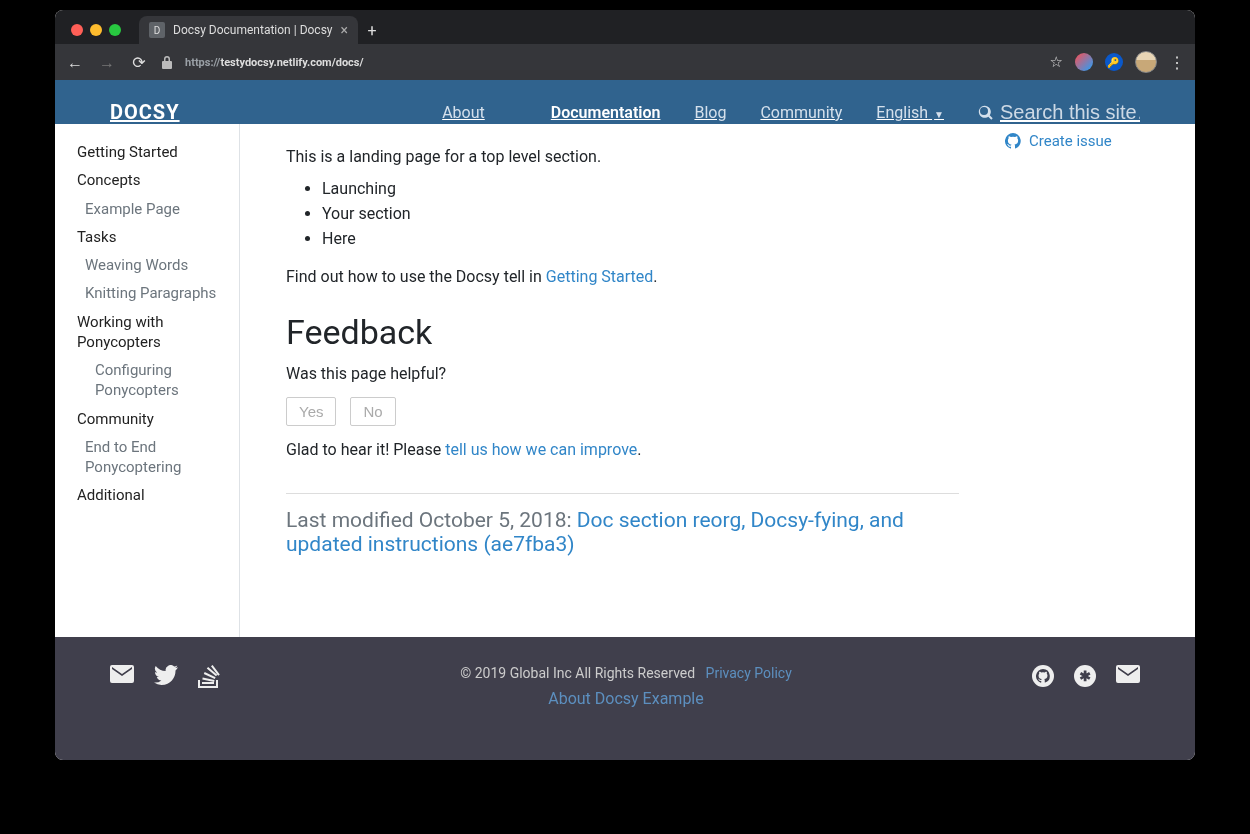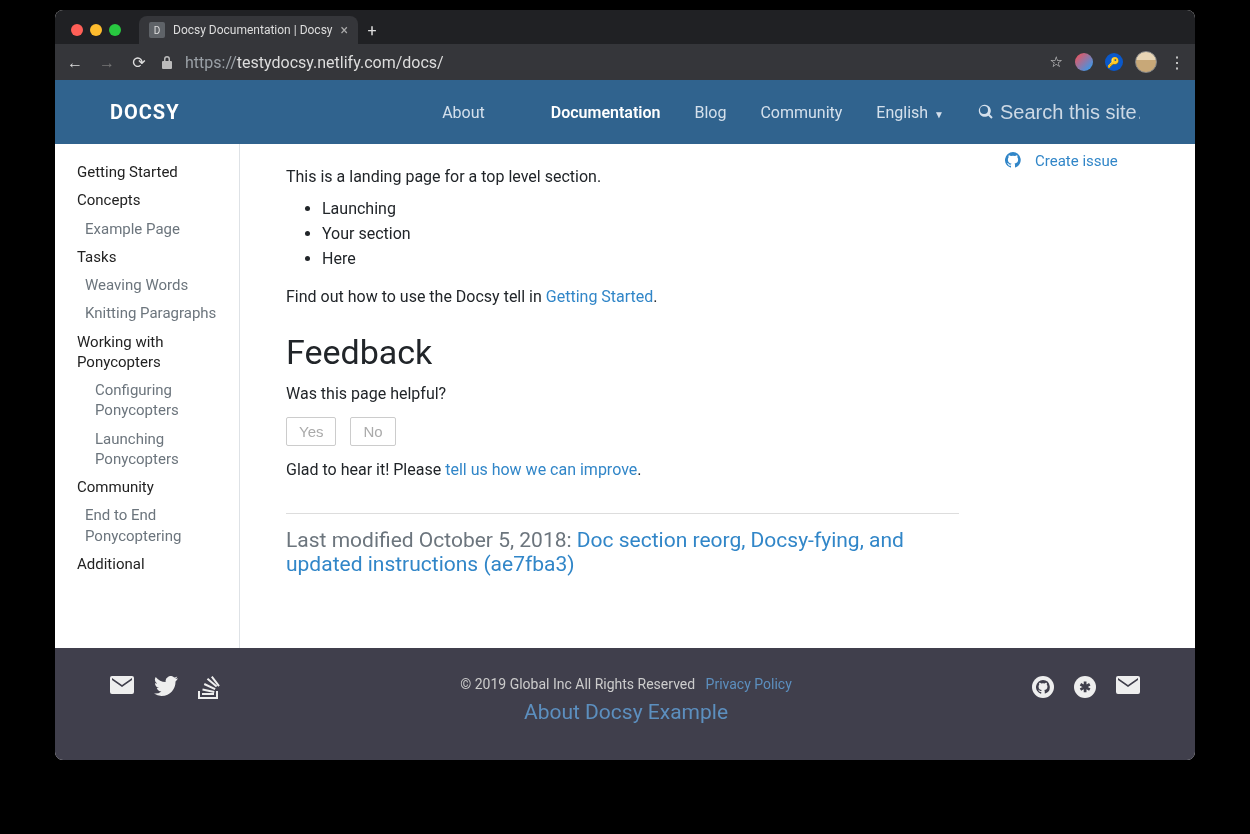--- a/index.html
+++ b/index.html
@@ -15,30 +15,30 @@
   .dot { width: 12px; height: 12px; border-radius: 50%; }
   .dot.r { background: #ff5f57; } .dot.y { background: #febc2e; } .dot.g { background: #28c840; }
   .tab { background: #35363a; color: #ddd; height: 28px; border-radius: 8px 8px 0 0; display: flex; align-items: center; padding: 0 10px; font-size: 12px; gap: 8px; margin-left: 10px; min-width: 200px; }
   .tab .favicon { width: 16px; height: 16px; background: #5f6368; color:#ddd; display:flex; align-items:center; justify-content:center; font-size:10px; border-radius:2px;}
   .tab .close { color:#aaa; font-size:14px; margin-left:auto;}
   .newtab { color:#ddd; width:28px; height:28px; display:flex; align-items:center; justify-content:center; font-size:16px; }
   .addrbar { height: 36px; background: #35363a; display: flex; align-items: center; padding: 0 10px; gap: 12px; }
   .nav-arrow { color: #ddd; font-size: 16px; width:20px; text-align:center; }
   .nav-arrow.dim { color: #777; }
   .lock { color:#bbb; font-size:12px; }
-  .url { color:#ddd; font-size:16px; flex:1; }
+  .url { color:#ddd; font-size:11px; flex:1;font-weight:bold; }
   .url .proto { color:#9aa0a6; }
   .star { color:#ddd; font-size:15px; }
   .ext { width:18px; height:18px; border-radius:50%; }
   .ext.e1 { background: linear-gradient(135deg,#ff4e50,#1fa2ff); }
   .ext.e2 { background: #0a58ca; color:#fff; display:flex; align-items:center; justify-content:center; font-size:10px;}
   .avatar { width:22px; height:22px; border-radius:50%; background: linear-gradient(180deg,#e8d5b5 40%,#c8a878 40%); border:1px solid #888;}
   .kebab { color:#ddd; font-size:16px; }
 
-  .appnav { height: 64px; background: #30638e; display: flex; align-items: center; padding: 0 55px; color: #fff; }
+  .appnav { height: 44px; background: #30638e; display: flex; align-items: flex-end; padding: 0 55px; color: #fff; text-decoration: underline; }
   .brand { font-weight: 700; font-size: 20px; letter-spacing: 1px; }
   .navlinks { margin-left: auto; display: flex; gap: 34px; align-items: center; font-size: 16px; }
   .navlinks a { color: #d4e0ec; text-decoration: none; cursor:pointer; }
   .navlinks a.active { color: #fff; font-weight: 600; margin-left: 32px; }
   .caret { font-size: 10px; margin-left: 2px; }
   .search { display: flex; align-items: center; gap: 6px; color: #d4e0ec; }
   .search input { background: transparent; border: none; color: #d4e0ec; font-size: 20px; width: 140px; outline:none; }
   .search input::placeholder { color: #cdd9e5; }
 
   .content { flex: 1; display: flex; overflow: hidden; background:#fff; }
@@ -53,27 +53,27 @@
   .main p { margin: 6px 0; }
   .main a.link { color:#3186c8; text-decoration:none; }
   .main h2 { font-size: 34px; font-weight: 400; margin: 26px 0 12px 0; color:#212529;}
   .fb-buttons { display:flex; gap:14px; margin: 14px 0; }
   .fb-btn { border:1px solid #ccc; background:#fff; color:#aaa; padding:5px 12px; font-size:15px; cursor:pointer; border-radius:2px;}
   .hr { border:0; border-top:1px solid #ddd; margin: 34px 0 14px 0; }
   .lastmod { color:#6c757d; font-size:21px; }
   .lastmod a { color:#3186c8; text-decoration:none; }
 
   .rightcol { width: 190px; padding: 8px 26px 0 0; font-size:15px; }
-  .rightcol a { color:#3186c8; text-decoration:none; display:flex; gap:14px; cursor:pointer;}
-
-  .footer { background: #403f4c; color:#ccc; padding: 28px 55px 36px 55px; display:flex; align-items:flex-start; }
+  .rightcol a { color:#3186c8; text-decoration:none; display:flex; align-items:center; gap:8px; cursor:pointer;}
+
+  .footer { background: #403f4c; color:#ccc; padding: 28px 55px 52px 55px; display:flex; align-items:flex-start; }
   .footer .socials { display:flex; gap:20px; font-size:22px; color:#eee; }
   .footer .center { flex:1; text-align:center; font-size:14px; }
   .footer .center a { color:#5c8fbf; text-decoration:none; }
-  .footer .about { display:block; margin-top:8px; font-size:21px; }
+  .footer .about { display:block; margin-top:8px; font-size:16px; }
   .footer .right-socials { display:flex; gap:20px; font-size:22px; color:#eee; }
   .circle-icon { width:22px; height:22px; border-radius:50%; background:#eee; color:#403f4c; display:inline-flex; align-items:center; justify-content:center; font-size:14px; font-weight:bold;}
 
   svg { display:block; }
 </style>
 </head>
 <body>
 
 <div class="window">
 
@@ -135,21 +135,20 @@
   <div class="content">
     <div class="sidebar">
       <div class="item">Getting Started</div>
       <div class="item">Concepts</div>
       <div class="item sub">Example Page</div>
       <div class="item">Tasks</div>
       <div class="item sub">Weaving Words</div>
       <div class="item sub">Knitting Paragraphs</div>
       <div class="item">Working with Ponycopters</div>
       <div class="item sub2">Configuring Ponycopters</div>
-      <div class="item sub2">Launching Ponycopters</div>
       <div class="item">Community</div>
       <div class="item sub">End to End Ponycoptering</div>
       <div class="item">Additional</div>
     </div>
 
     <div class="main">
       <p>This is a landing page for a top level section.</p>
       <ul>
         <li>Launching</li>
         <li>Your section</li>

